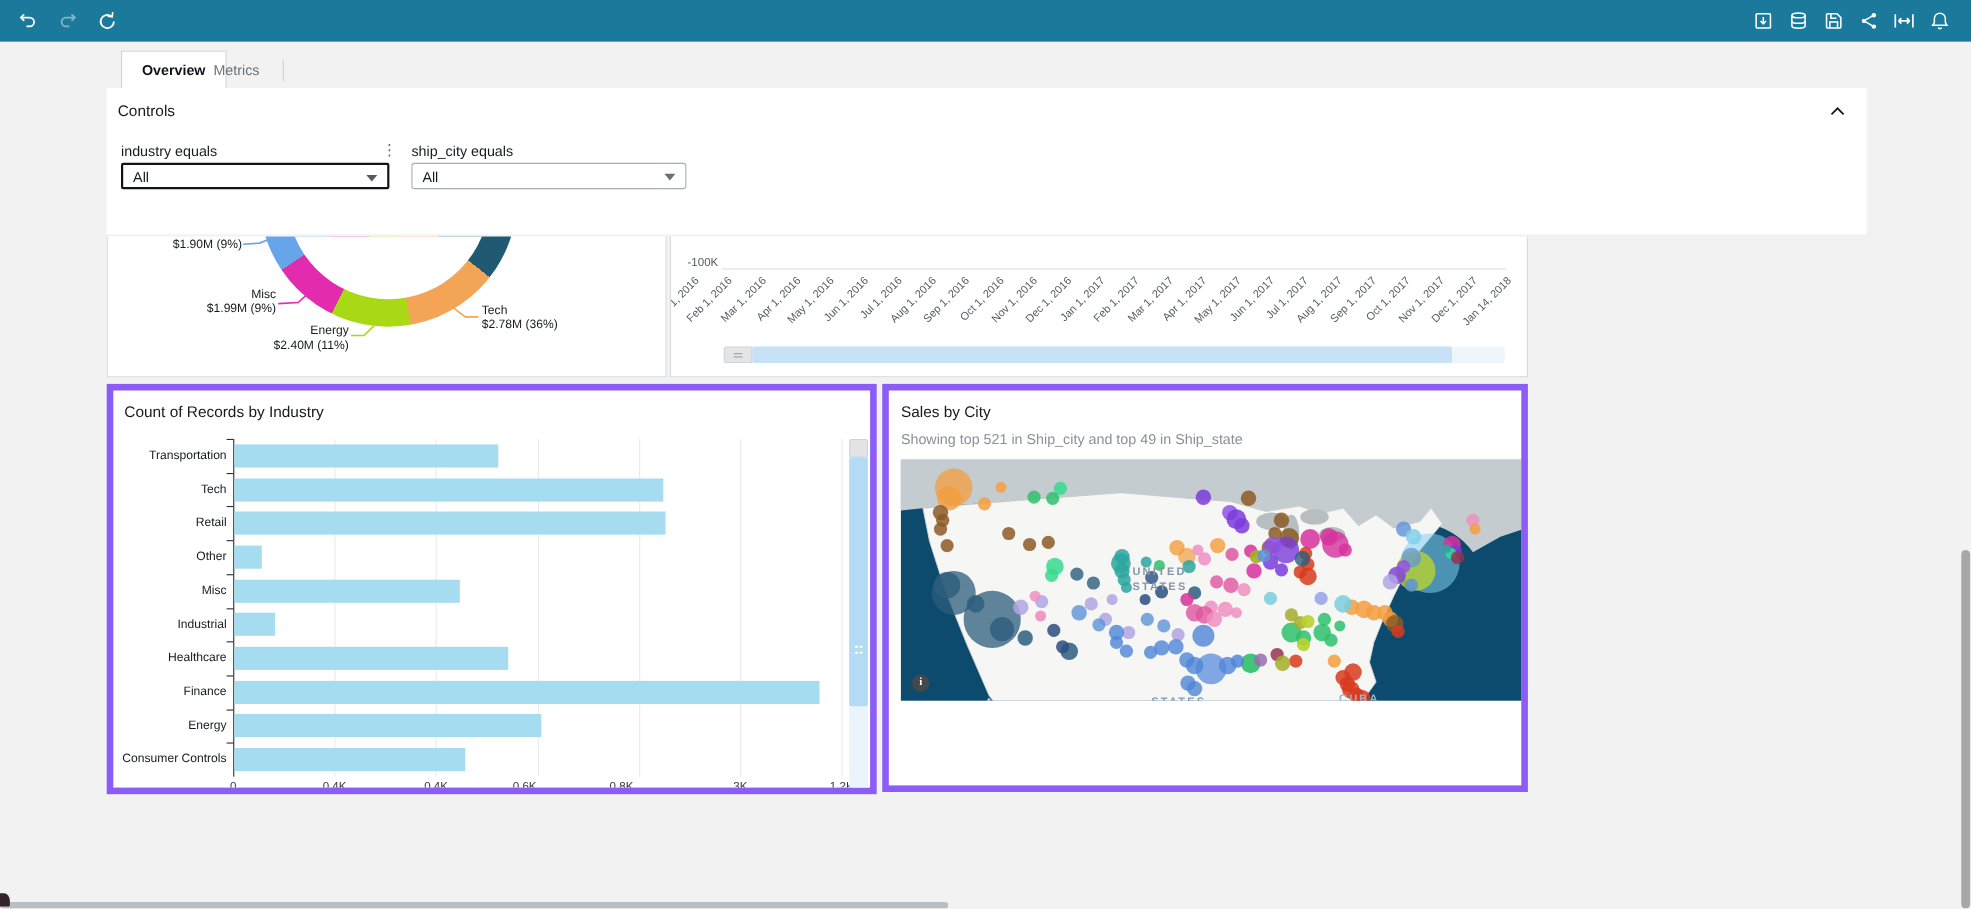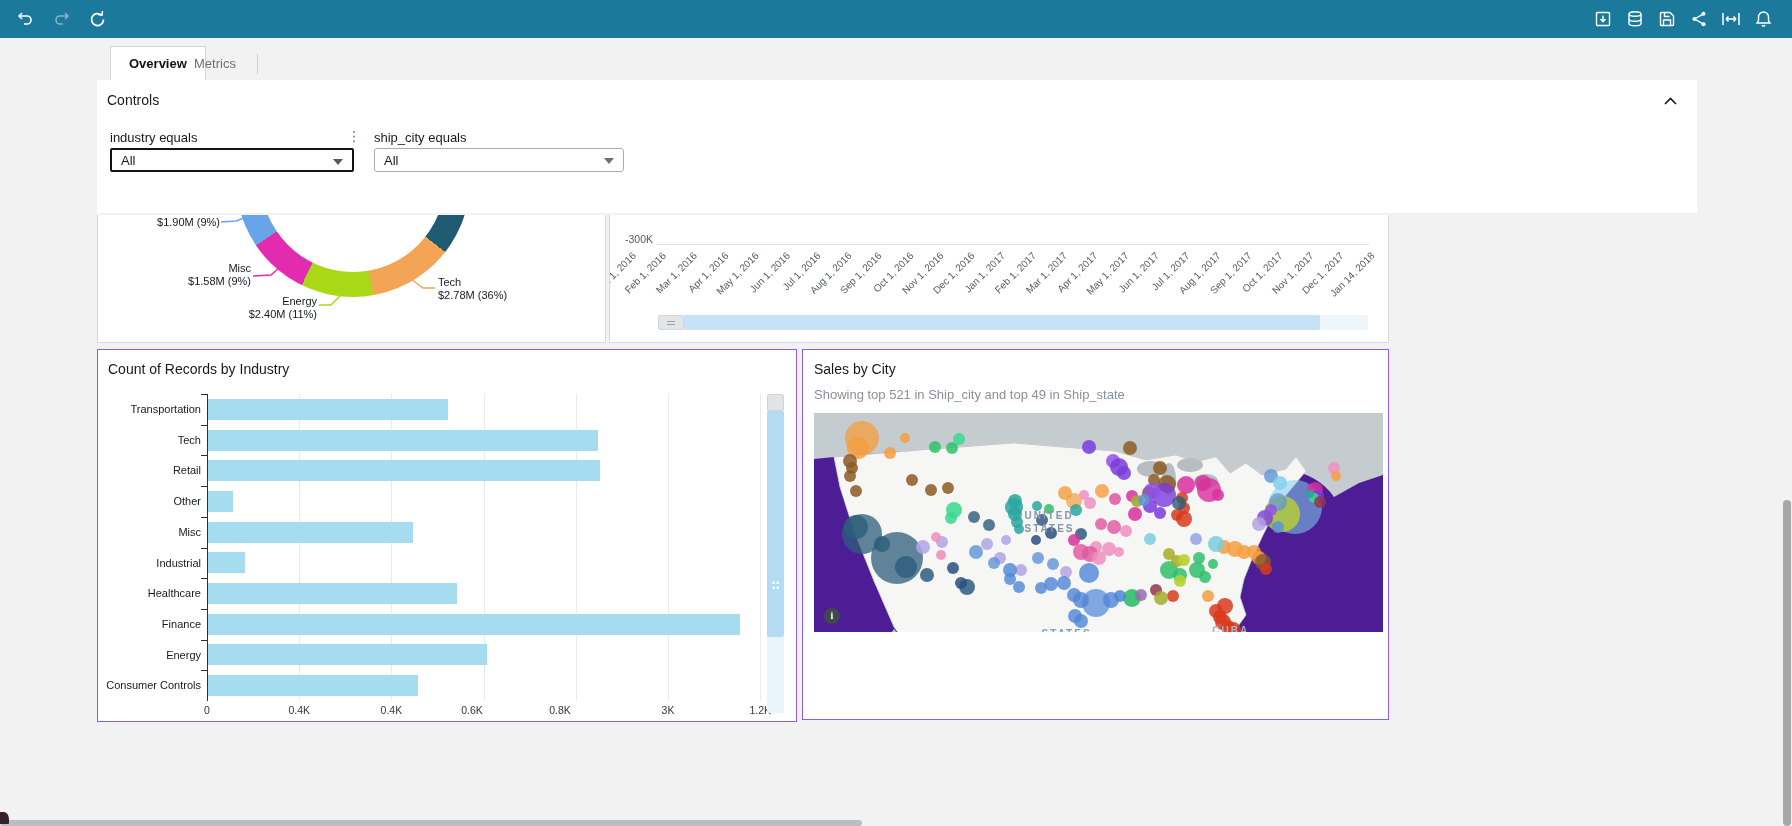--- a/index.html
+++ b/index.html
@@ -30,21 +30,21 @@
   .dd { position:absolute; top:68px; height:24px; background:#fff; display:flex; align-items:center; padding:0 26px 0 9px; font-size:13px; color:#16191f; cursor:pointer; }
   .dd.focused { left:13px; width:244px; border:2px solid #0f1419; border-radius:2px; }
   .dd.normal { left:277px; width:250px; border:1px solid #a9adb2; border-radius:3px; }
   .dd .caret { position:absolute; right:9px; top:9px; width:0; height:0; border-left:5px solid transparent; border-right:5px solid transparent; border-top:6px solid #545b64; }
   .dd.normal .caret { border-top-color:#687078; }
 
   
   .card { position:absolute; background:#fff; border:1px solid #d7dadc; border-top:none; overflow:hidden; }
   #donut-card    { left:97px;  top:215px; width:509px; height:128px; }
   #timeline-card { left:609px; top:215px; width:780px; height:128px; }
-  .card2 { position:absolute; background:#fff; border:1px solid #8b5cf6; overflow:hidden;text-decoration:underline; }
+  .card2 { position:absolute; background:#fff; border:6px solid #8b5cf6; overflow:hidden;text-decoration:underline; }
   #bar-card { left:97px; top:349px; width:700px; height:373px; }
   #map-card { left:802px; top:349px; width:587px; height:371px; }
 
   
   #donut-ring { position:absolute; left:138px; top:-152px; width:234px; height:234px; border-radius:50%; }
   #donut-hole { position:absolute; left:163px; top:-127px; width:184px; height:184px; border-radius:50%; background:#fff; }
   .pie-label { position:absolute; font-size:11px; color:#16191f; line-height:13px; }
   .pie-label.r { text-align:right; }
   #leader-svg { position:absolute; left:0; top:0; width:509px; height:128px; pointer-events:none; }
 
@@ -66,21 +66,21 @@
   .bar { position:absolute; left:1px; height:21px; }
   .bar-cat { position:absolute; text-align:right; width:98px; font-size:11px; color:#16191f; }
   .x-label { position:absolute; top:354px; font-size:10.5px; color:#33383d; transform:translateX(-50%); }
   .v-scroll-track { position:absolute; left:669px; top:44px; width:17px; height:319px; background:#eaf4fb; border-radius:3px; }
   .v-scroll-handle { position:absolute; left:0; top:0; width:17px; height:17px; background:#e0e4e6; border:1px solid #d0d4d6; border-radius:2px; cursor:pointer; }
   .v-scroll-thumb { position:absolute; left:0; top:17px; width:17px; height:226px; background:#b3dbf3; border-radius:2px; cursor:pointer; }
   .v-dots { position:absolute; left:5px; top:170px; width:7px; color:#fff; font-size:9px; line-height:5px; letter-spacing:1px; }
 
   
   .card-sub { position:absolute; left:11px; top:37px; font-size:13px; color:#8a9099; }
-  #map { position:absolute; left:11px; top:63px; width:569px; height:219px; background:#4c1d95; overflow:hidden; }
+  #map { position:absolute; left:11px; top:63px; width:569px; height:219px; background:#0c4a6e; overflow:hidden; }
   #map svg.land { position:absolute; left:0; top:0; }
   .bubble { position:absolute; border-radius:50%; transform:translate(-50%,-50%); }
   .map-label { position:absolute; font-size:10px; font-weight:bold; letter-spacing:2px; color:#8595a8; line-height:13px; }
   #lbl-us { left:37%; top:44%; }
   #lbl-mx { left:40%; top:97.5%; color:#7fa0b8; }
   #lbl-cu { left:70%; top:96.5%; color:#9fb4c4; }
   .info-btn { position:absolute; left:10px; bottom:8px; width:16px; height:16px; border-radius:50%; background:#43484d; color:#fff; font-size:10px; font-weight:bold; text-align:center; line-height:16px; font-family:"Liberation Serif", serif; cursor:pointer; }
 
   
   #page-vscroll { position:absolute; right:1px; top:500px; width:8px; height:326px; background:#a7a7aa; border-radius:4px; }
@@ -195,34 +195,34 @@
     <polyline points="155,61 173,60 182,52" fill="none" stroke-width="1.5" stroke="#e32bb0"></polyline>
     <polyline points="221,90 233,90 242,81" fill="none" stroke-width="1.5" stroke="#a9d814"></polyline>
     <polyline points="337,73 325,73 313,64" fill="none" stroke-width="1.5" stroke="#f4a455"></polyline>
   </svg>
 
   <div class="pie-label r" style="left:20px; top:1px; width:102px;">
     <div>$1.90M (9%)</div>
   </div>
   <div class="pie-label r" style="left:51px; top:47px; width:102px;">
     <div>Misc</div>
-    <div>$1.58M (9%)</div>
+    <div>$1.99M (9%)</div>
   </div>
   <div class="pie-label r" style="left:117px; top:80px; width:102px;">
     <div>Energy</div>
     <div>$2.40M (11%)</div>
   </div>
   <div class="pie-label" style="left:340px; top:61px; width:110px;">
     <div>Tech</div>
     <div>$2.78M (36%)</div>
   </div>
 </div>
 
 <div class="card" id="timeline-card">
-  <div class="tl-axis-label">-300K</div>
+  <div class="tl-axis-label">-100K</div>
   <div class="tl-gridline"></div>
   <div>
       <span class="tl-date" style="right: 758px;">Jan 1, 2016</span>
       <span class="tl-date" style="right: 727.2px;">Feb 1, 2016</span>
       <span class="tl-date" style="right: 696.4px;">Mar 1, 2016</span>
       <span class="tl-date" style="right: 665.6px;">Apr 1, 2016</span>
       <span class="tl-date" style="right: 634.8px;">May 1, 2016</span>
       <span class="tl-date" style="right: 604px;">Jun 1, 2016</span>
       <span class="tl-date" style="right: 573.2px;">Jul 1, 2016</span>
       <span class="tl-date" style="right: 542.4px;">Aug 1, 2016</span>

